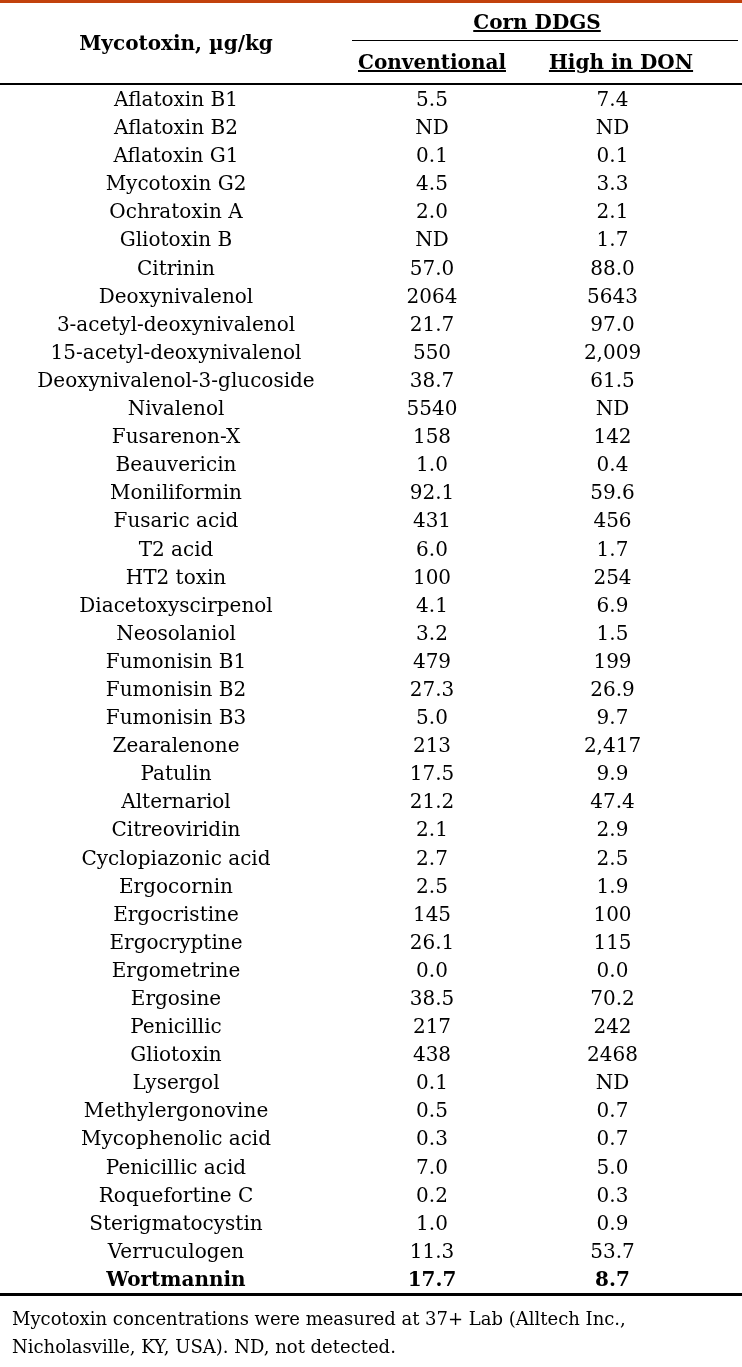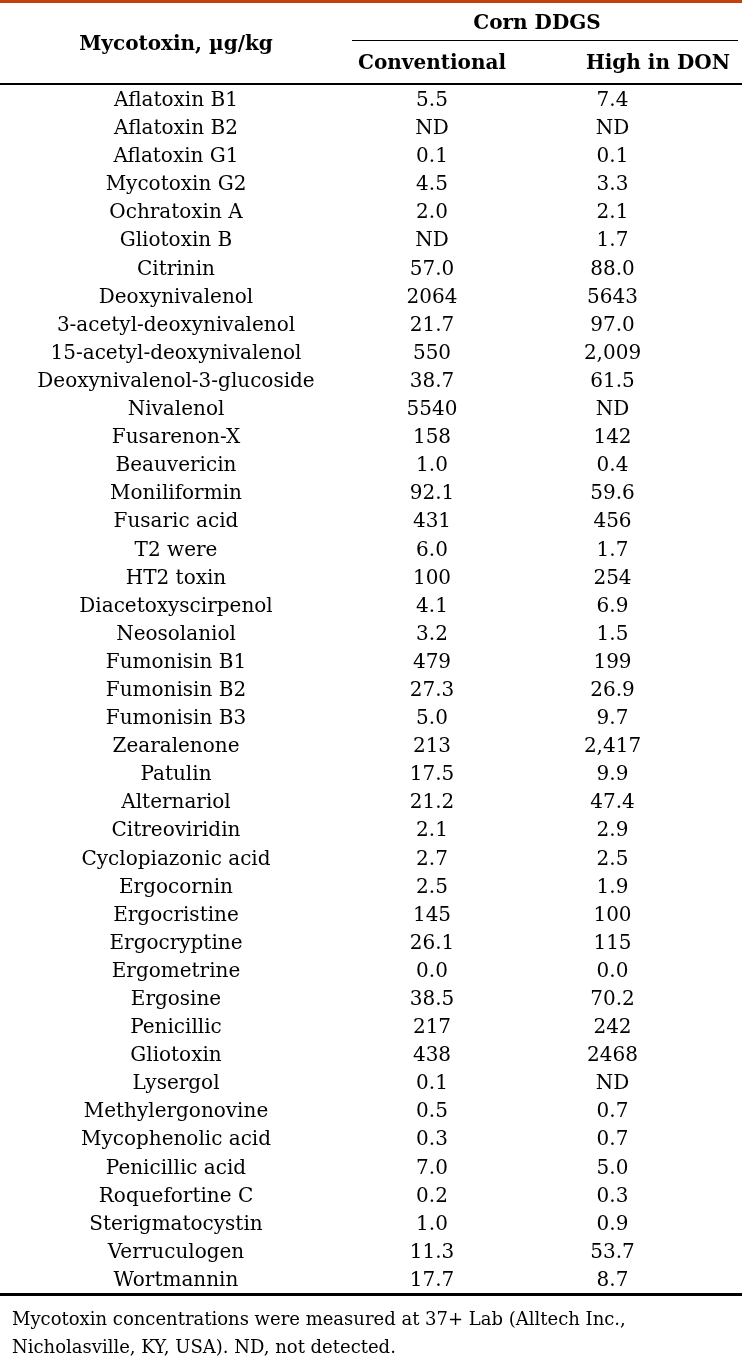--- a/index.html
+++ b/index.html
@@ -16,32 +16,32 @@
     border-top: 3px solid #c2410c;
   }
   col.c1 { width: 352px; }
   col.c2 { width: 160px; }
   col.c3 { width: 230px; }
   th, td { padding: 0; text-align: center; }
   thead th { font-weight: bold; font-size: 20px; line-height: 1.1; }
   .col1-head { vertical-align: middle; border-bottom: 2px solid #000; }
   .group-head {
     height: 38px; vertical-align: middle;
-    position: relative; padding-right: 20px;
+    position: relative; padding-right: 20px; text-decoration: underline;
   }
   .group-head::after {
     content: ""; position: absolute;
     left: 0; right: 4px; bottom: 0; height: 1.5px;
     background: #000;
   }
-  .sub-head { height: 42px; vertical-align: middle; border-bottom: 2px solid #000; }
-  .sub-don { padding-right: 12px; text-align: right; }
+  .sub-head { height: 42px; vertical-align: middle; border-bottom: 2px solid #000; text-decoration: underline; }
+  .sub-don { padding-right: 12px; }
   td { font-size: 20px; line-height: 28.1px; white-space: nowrap; }
   td:nth-child(3) { padding-right: 29px; }
-  tbody tr:last-child td { border-bottom: 3px solid #000; }
+  tbody tr:last-child td { border-bottom: 3px solid #000; font-weight: bold; }
   .footnote {
     margin: 9px 10px 16px 12px;
     width: 716px;
     font-size: 18px;
     line-height: 28px;
   }
 </style>
 </head>
 <body>
 
@@ -136,21 +136,21 @@
         <td>Moniliformin</td>
         <td>92.1</td>
         <td>59.6</td>
       </tr>
       <tr>
         <td>Fusaric acid</td>
         <td>431</td>
         <td>456</td>
       </tr>
       <tr>
-        <td>T2 were</td>
+        <td>T2 acid</td>
         <td>6.0</td>
         <td>1.7</td>
       </tr>
       <tr>
         <td>HT2 toxin</td>
         <td>100</td>
         <td>254</td>
       </tr>
       <tr>
         <td>Diacetoxyscirpenol</td>

